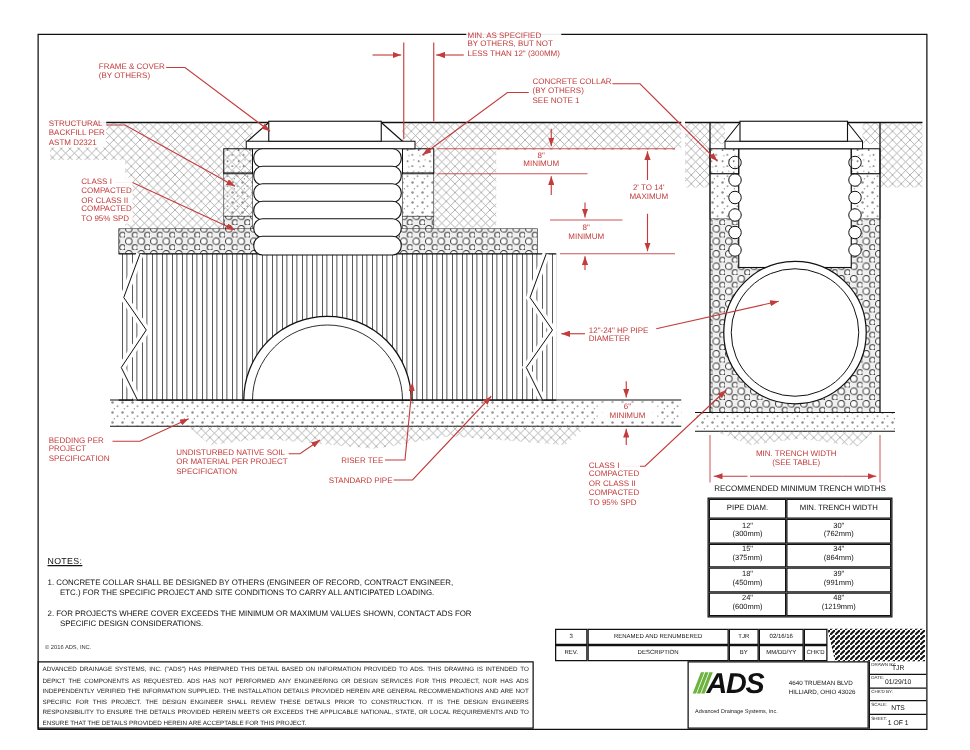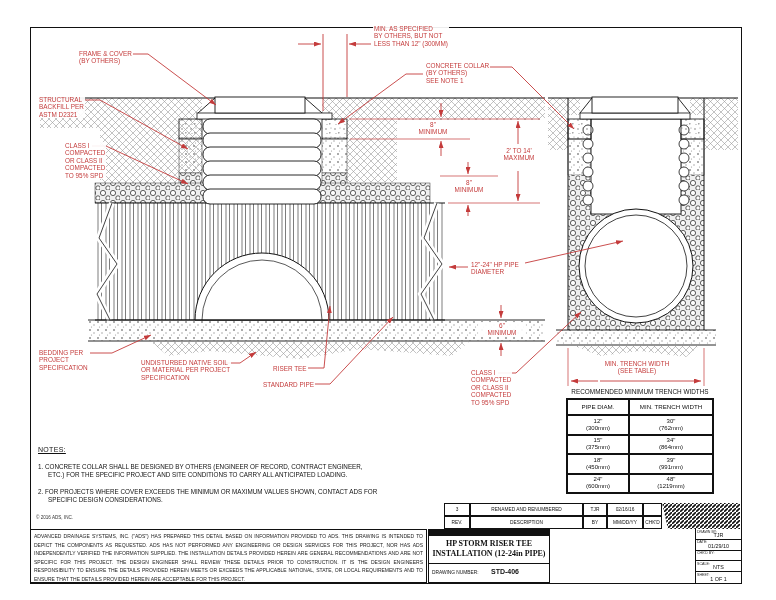--- a/index.html
+++ b/index.html
@@ -293,30 +293,29 @@
     <div>TJR</div>
     <div>02/16/16</div>
     <div></div>
     <div>REV.</div>
     <div>DESCRIPTION</div>
     <div>BY</div>
     <div>MM/DD/YY</div>
     <div>CHK'D</div>
   </div>
 
-  <div class="abs titlebox">
-    <div class="abs titlebar"></div>
-    <div class="abs ttl" style="top:9px;">HP STORM RISER TEE</div>
-    <div class="abs ttl" style="top:19px;">INSTALLATION (12-24in PIPE)</div>
-    <div class="abs dnrow" style="left:0;top:33px;width:100%;height:19px;">
-      <span class="dnlab abs" style="left:3px;top:6px;">DRAWING NUMBER:</span>
-      <span class="dnval abs" style="left:62px;top:4px;">STD-406</span>
-    </div>
+
+  <div class="abs logobox">
+    <div class="abs" style="left:4px;top:3px;">
+      <span class="slashes">///</span><span class="adsword">ADS</span>
+    </div>
+    <div class="abs logosub" style="left:5px;top:36px;">Advanced Drainage Systems, Inc.</div>
+    <div class="abs addr" style="left:80px;top:14px;">4640 TRUEMAN BLVD
+HILLIARD, OHIO 43026</div>
   </div>
-
 
   <div class="abs infocol">
     <div class="inforow">
       <span class="infolab">DRAWN BY:</span>
       <span class="infoval">TJR</span>
     </div>
     <div class="inforow">
       <span class="infolab">DATE:</span>
       <span class="infoval">01/29/10</span>
     </div>

